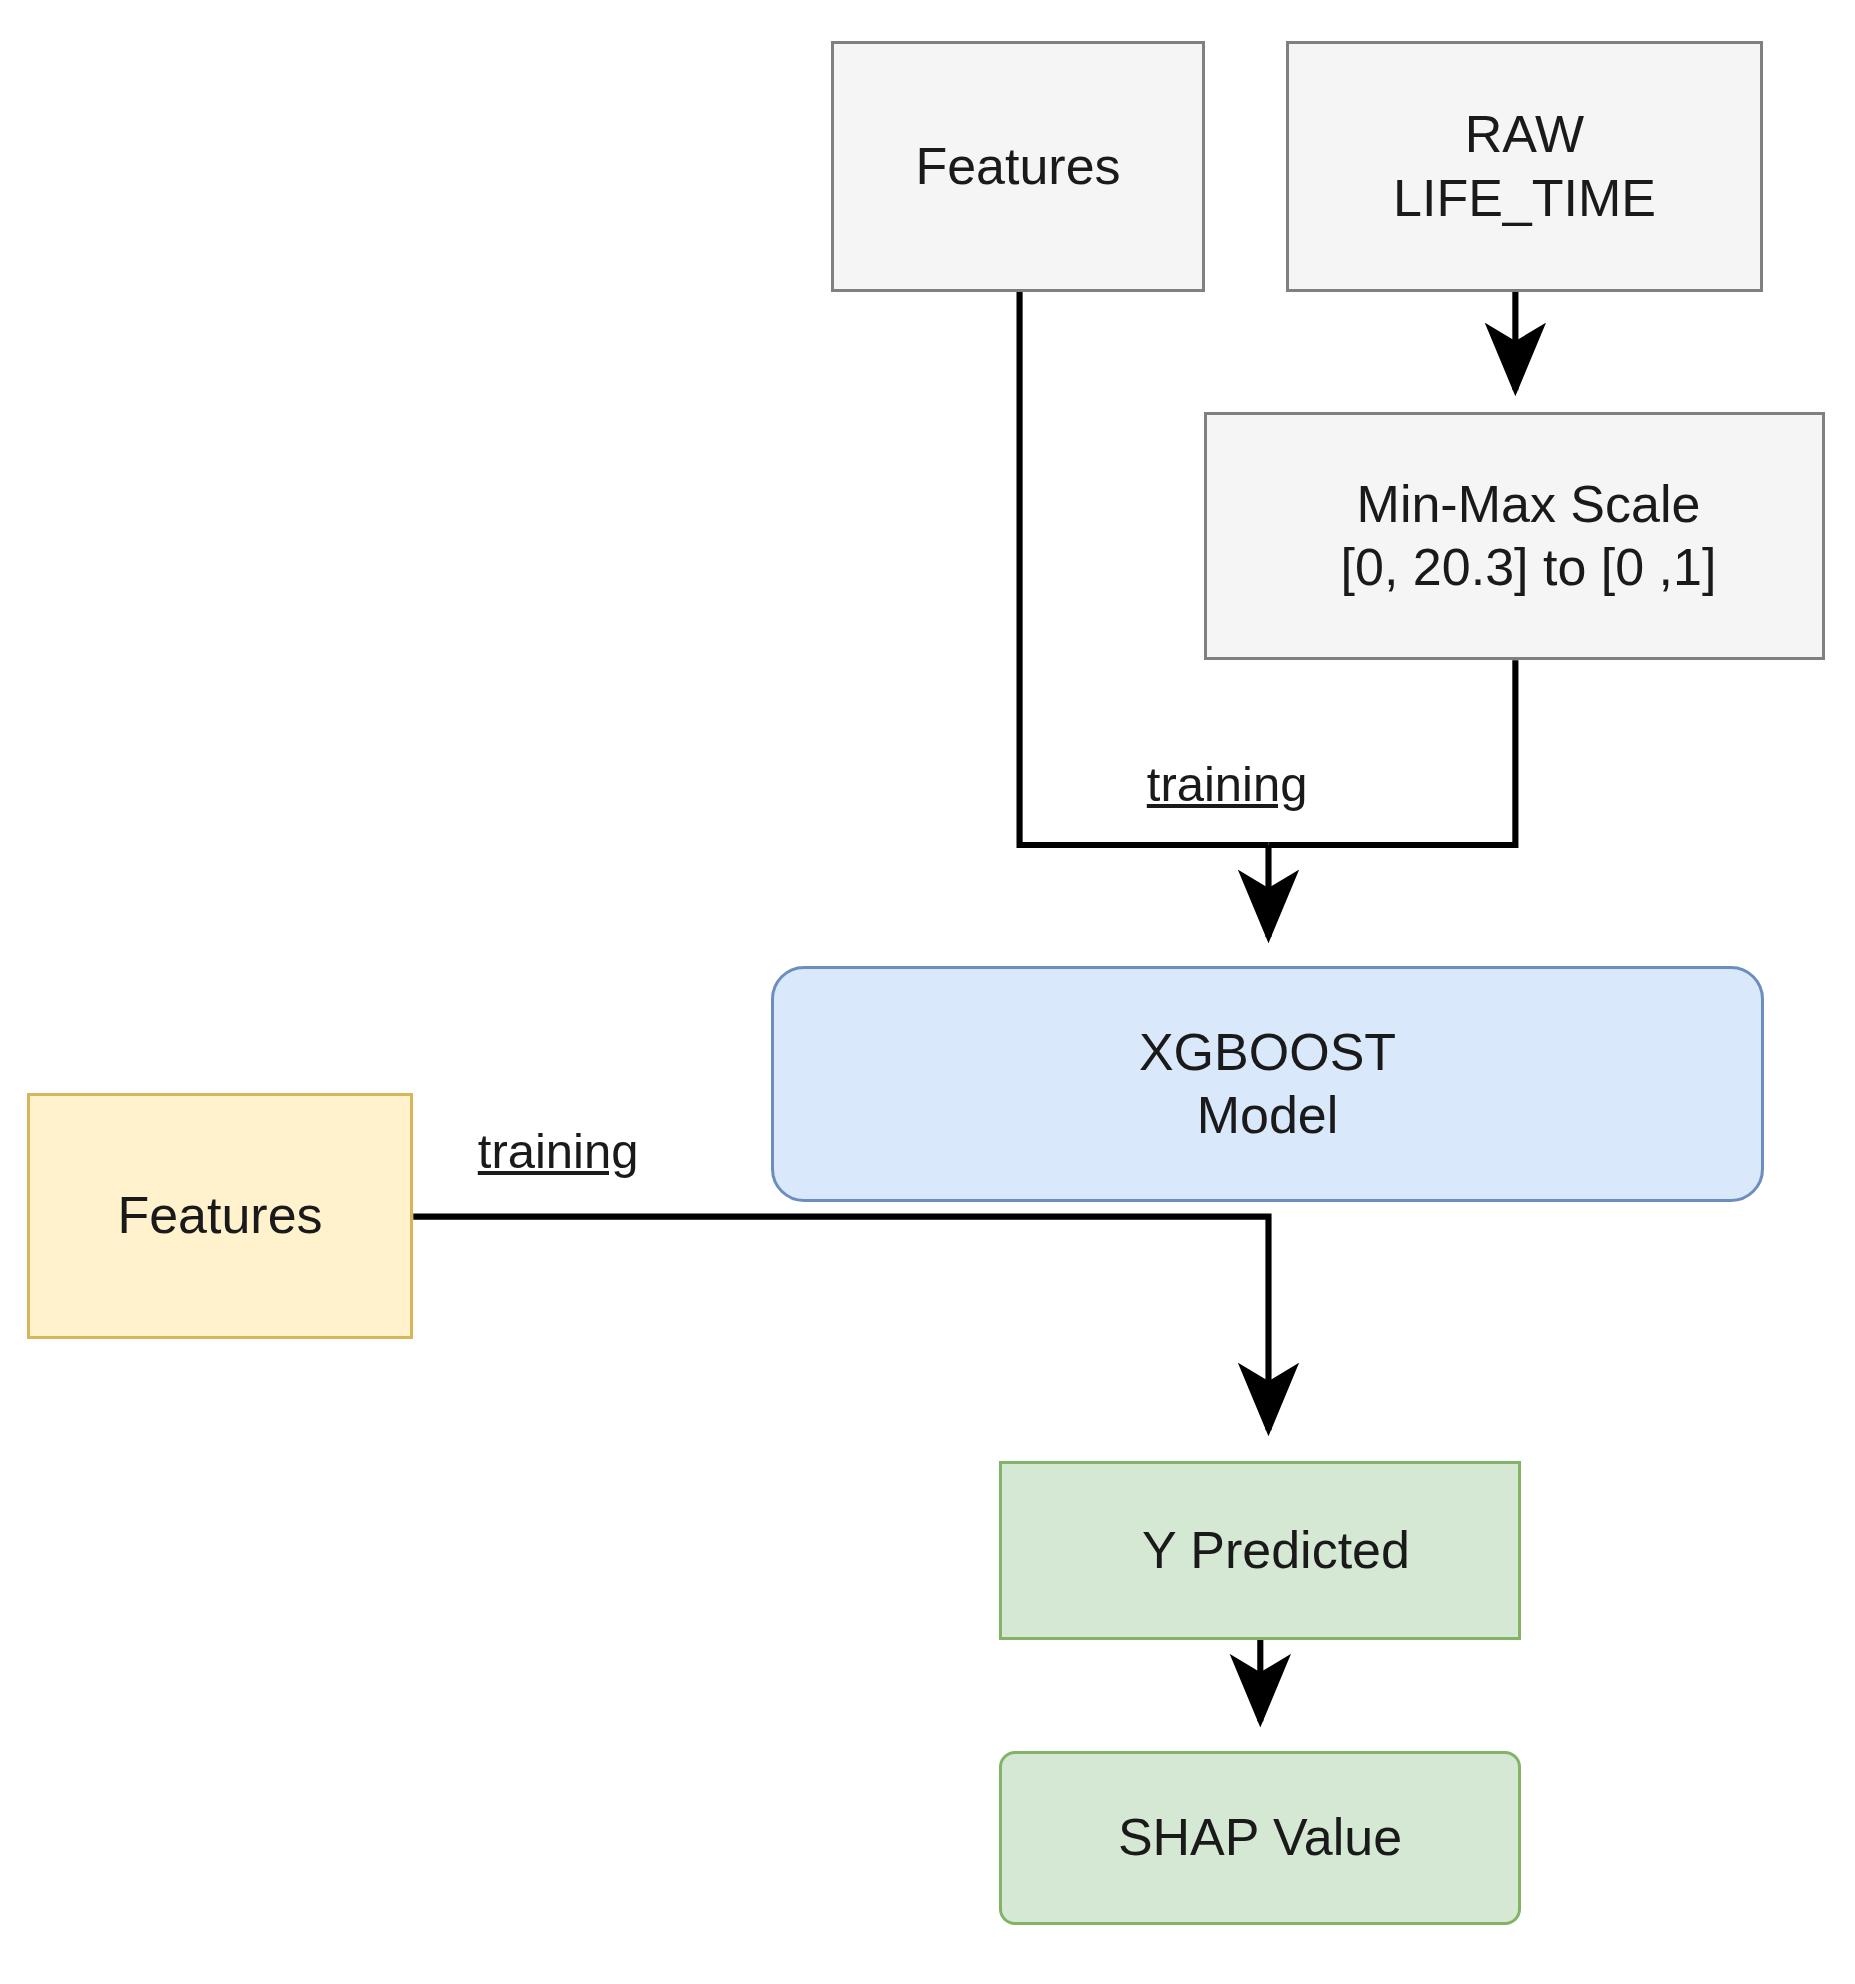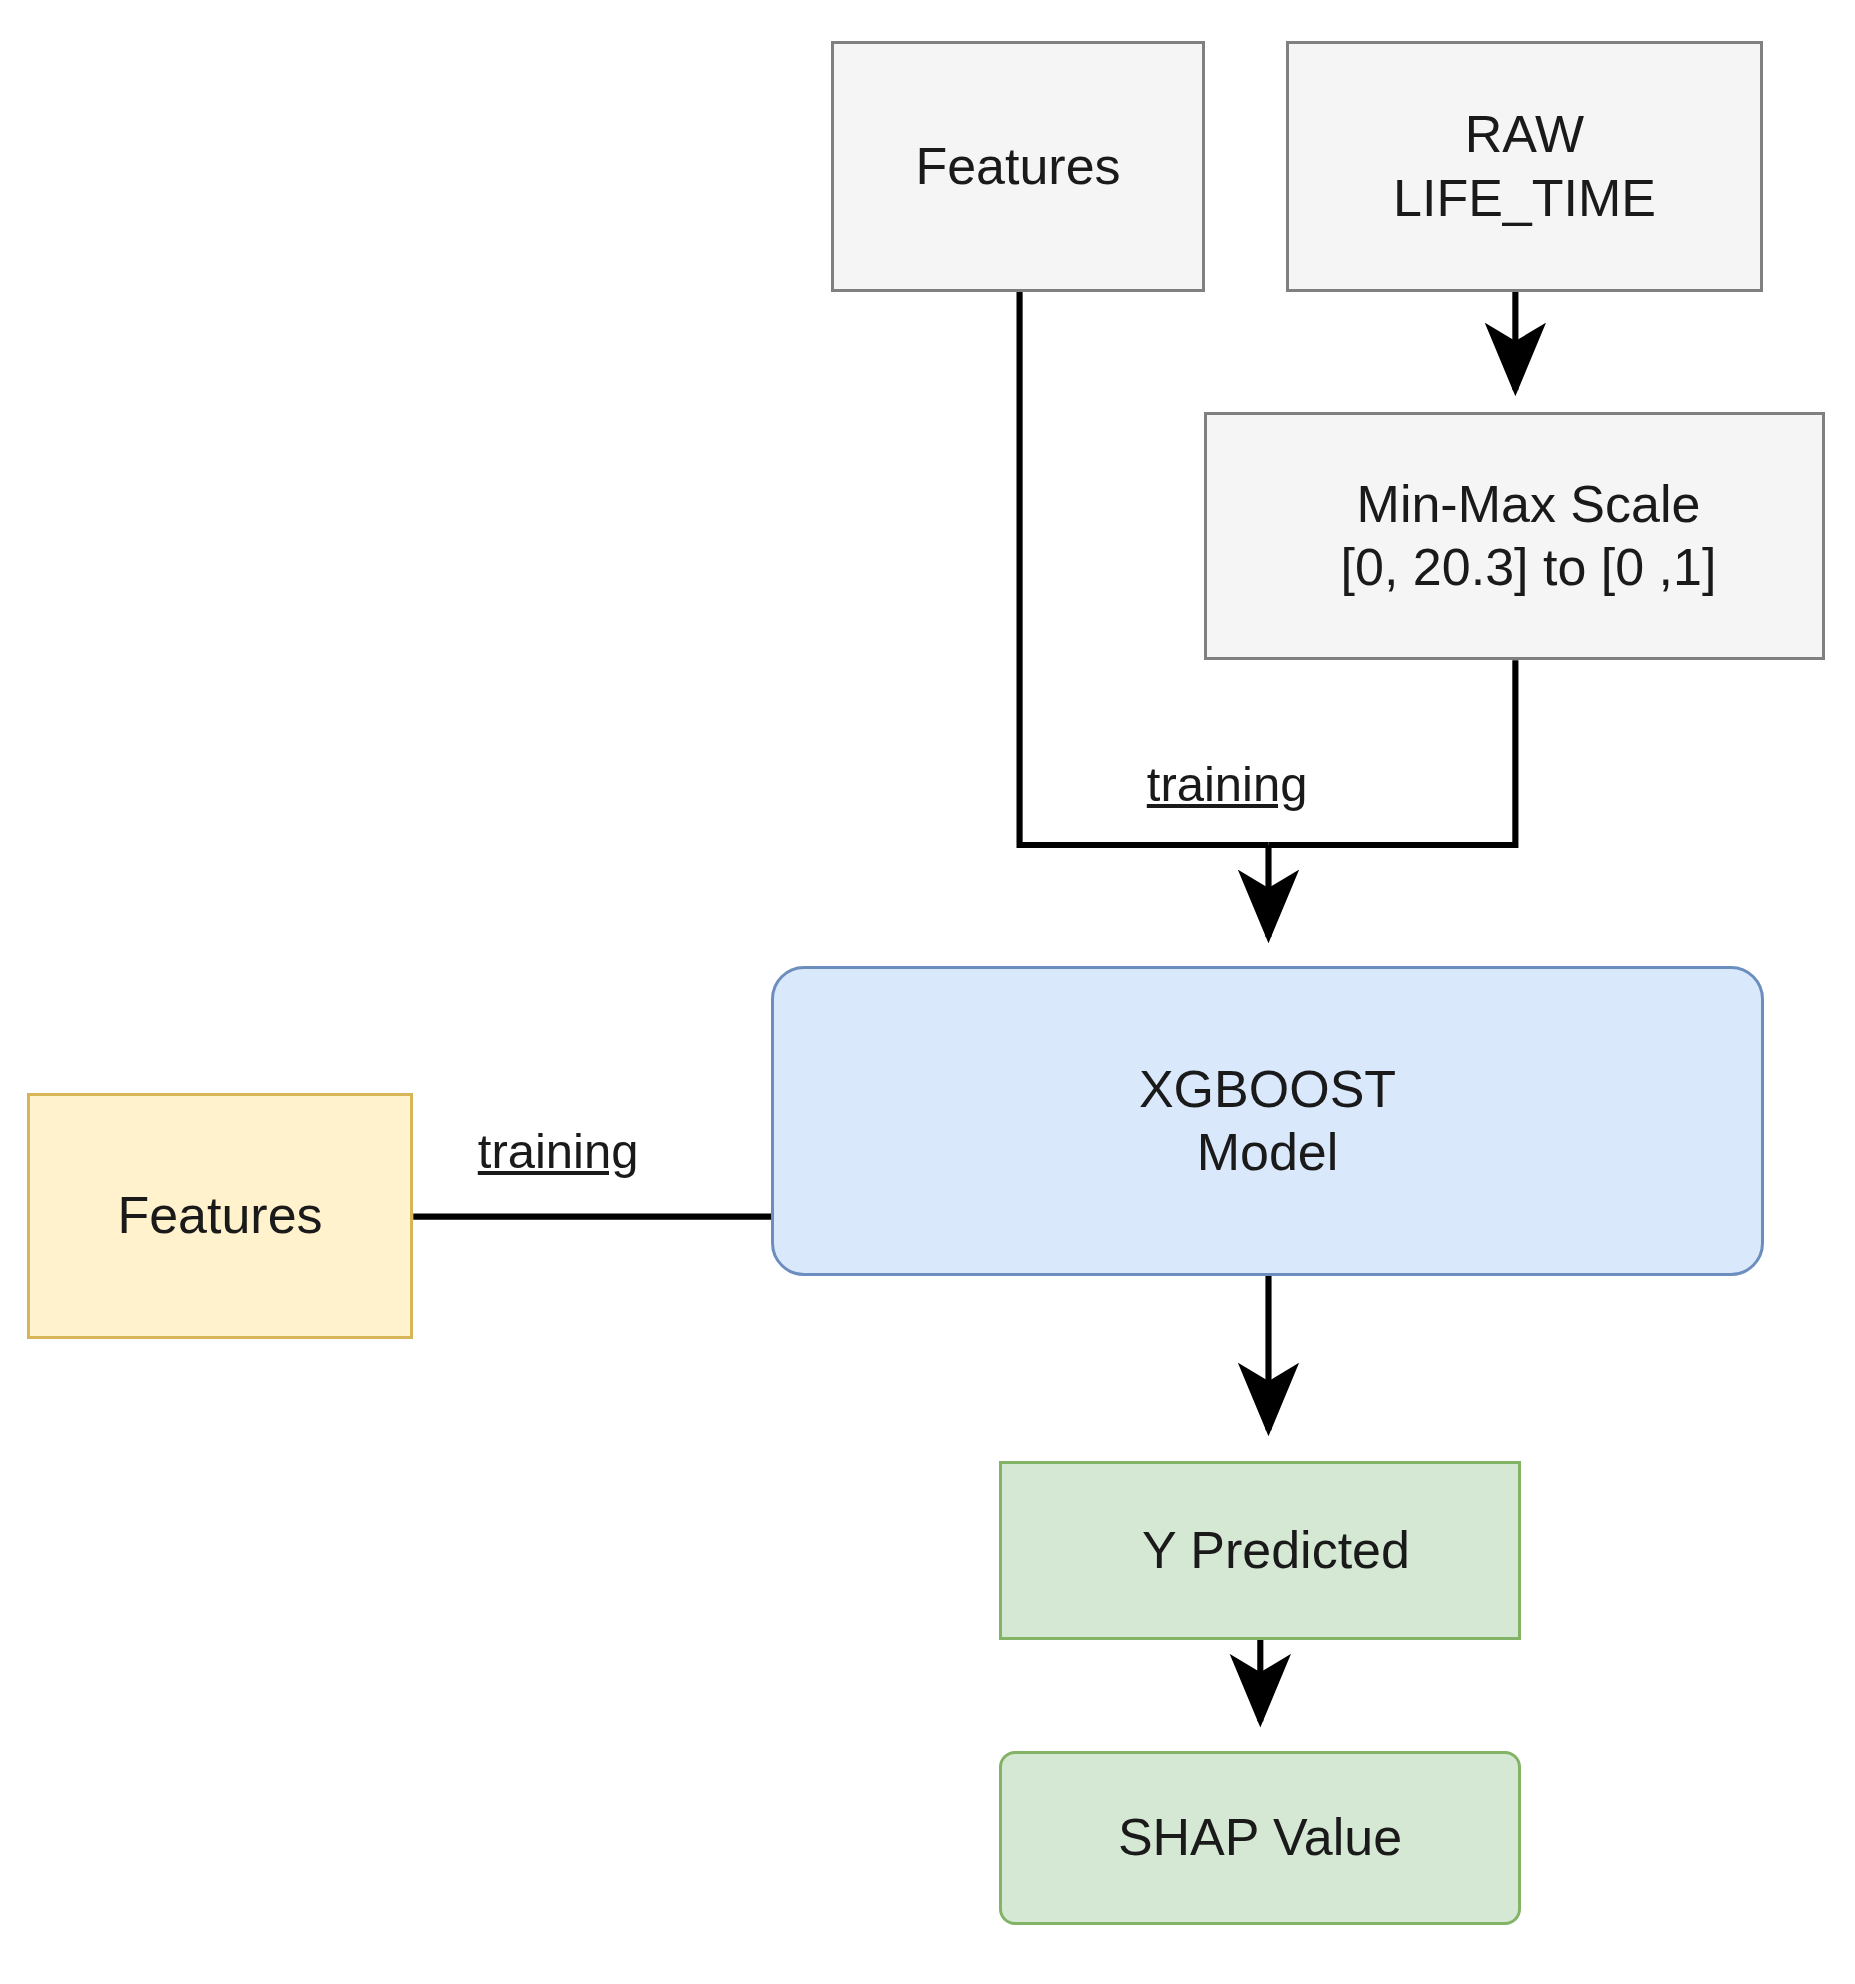--- a/index.html
+++ b/index.html
@@ -82,21 +82,21 @@
     padding: 0 6.8px;
     white-space: nowrap;
     z-index: 6;
     text-decoration: underline;
   }
 
   
   #node-features-train { left: 831px; top: 33px;   width: 374px; height: 251px; }
   #node-raw-lifetime   { left: 1286px; top: 33px;   width: 477px; height: 251px; }
   #node-minmax         { left: 1204px; top: 404px;  width: 621px; height: 248px; padding-left: 28px; }
-  #node-xgboost        { left: 771px; top: 958px; width: 993px; height: 310px; }
+  #node-xgboost        { left: 771px; top: 958px; width: 993px; height: 236px; }
   #node-features-pred  { left: 27px;   top: 1085px; width: 386px; height: 246px; }
   #node-ypred          { left: 999px; top: 1453px; width: 522px; height: 179px; padding-left: 32px; }
   #node-shap           { left: 999px; top: 1743px; width: 522px; height: 174px; border-radius: 16px; }
 
   #label-training { left: 1140px; top: 752px; }
   #label-predict  { left: 471px;  top: 1119px; }
 </style>
 </head>
 <body>
 

